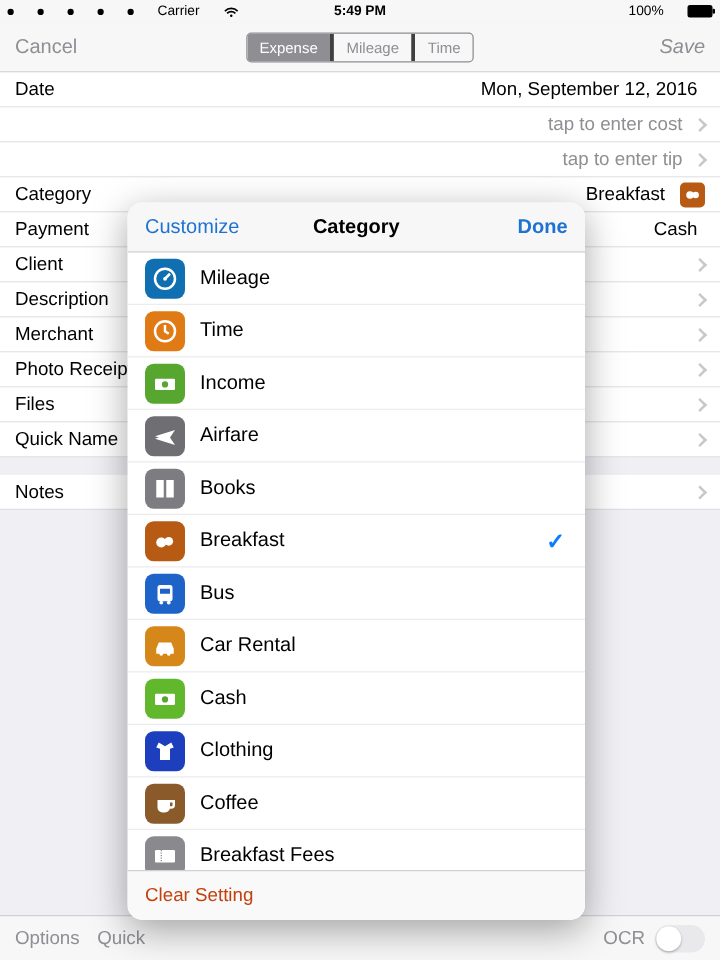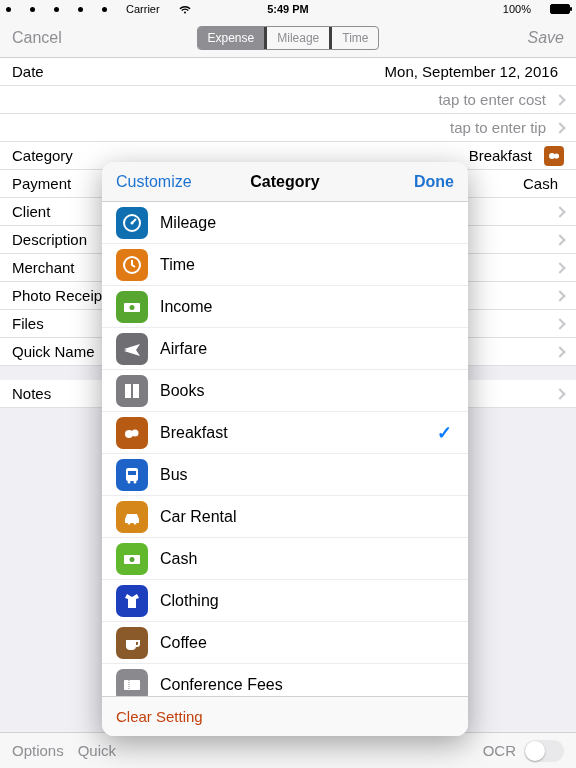--- a/index.html
+++ b/index.html
@@ -274,21 +274,21 @@
           </span>
           <span>Coffee</span>
         </div>
         <div class="pop-item">
           <span class="icn" style="background: rgb(138, 138, 142);">
             <svg class="ic" width="22" height="22" viewBox="0 0 22 22">
               <rect x="3" y="6" width="16" height="10" rx="1" fill="#fff"></rect>
               <path d="M8 6v10" stroke="#8a8a8e" stroke-dasharray="1 1"></path>
             </svg>
           </span>
-          <span>Conference Fees</span>
+          <span>Breakfast Fees</span>
         </div>
       </div>
   <div class="pop-foot">
     <span>Clear Setting</span>
   </div>
 </div>
 
 </div>
 
 </body></html>

